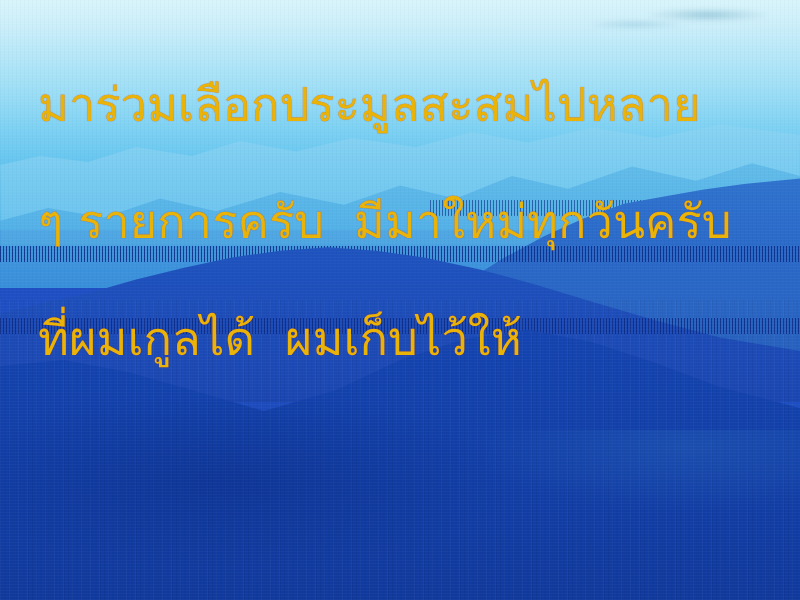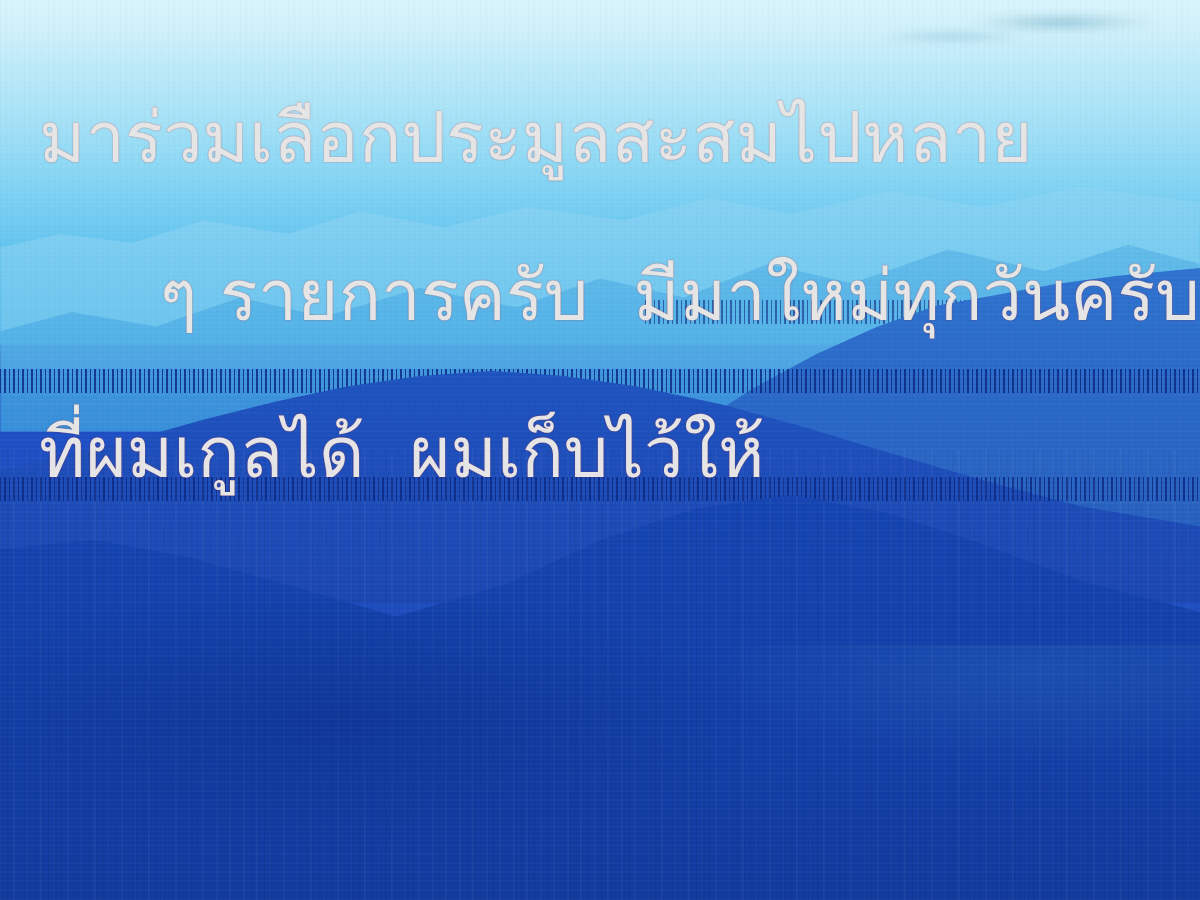--- a/index.html
+++ b/index.html
@@ -169,32 +169,32 @@
   #caption {
     position: absolute;
     top: 0;
     left: 0;
     width: 800px;
     height: 600px;
     padding: 40px 0 0 26px;
     box-sizing: border-box;
   }
   .caption-line {
-    color: #e5e5e5;
+    color: #eab308;
     font-family: "DejaVu Sans", "Liberation Sans", sans-serif;
     font-size: 46px;
     line-height: 105px;
     font-weight: 400;
     letter-spacing: 0px;
     white-space: pre;
-    margin: 0;
+    margin: 12px;
     text-shadow: 0 0 1px rgba(200,0,0,.55);
   }
   #line-1 { font-size: 47px; }
-  #line-2 { font-size: 47px; text-align: right; }
+  #line-2 { font-size: 47px; }
   #line-3 { font-size: 47px; }
   #line-4 { font-size: 47px; }
 </style>
 </head>
 <body>
 
 <div id="banner">
 
   <div class="bg-layer" id="sky"></div>
   <div id="cloud-wisp"></div>

